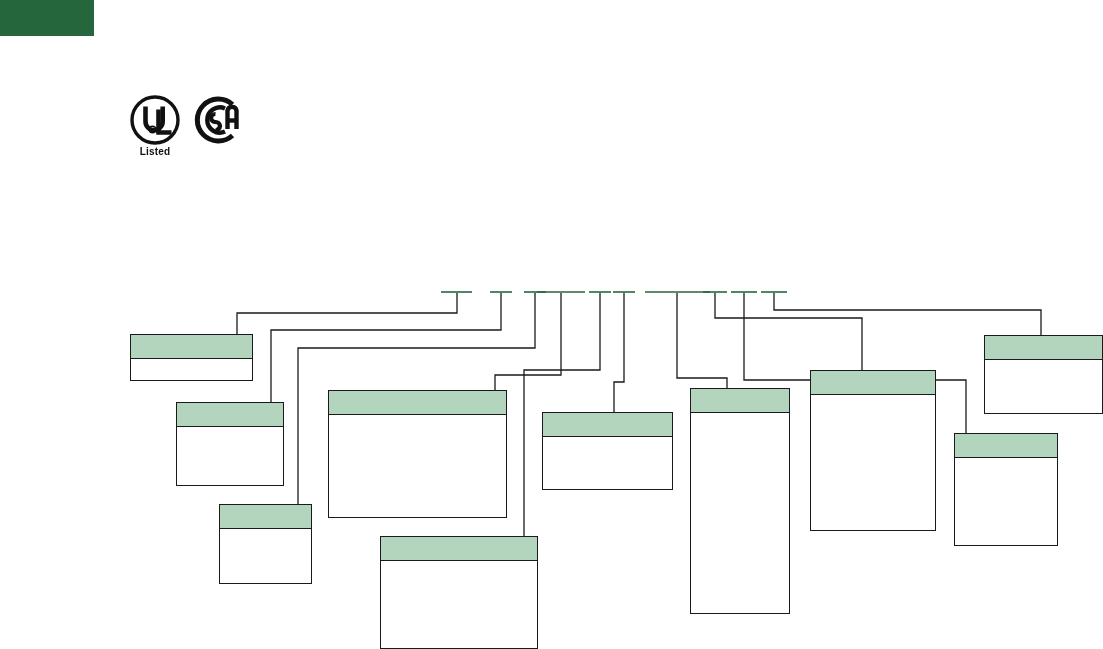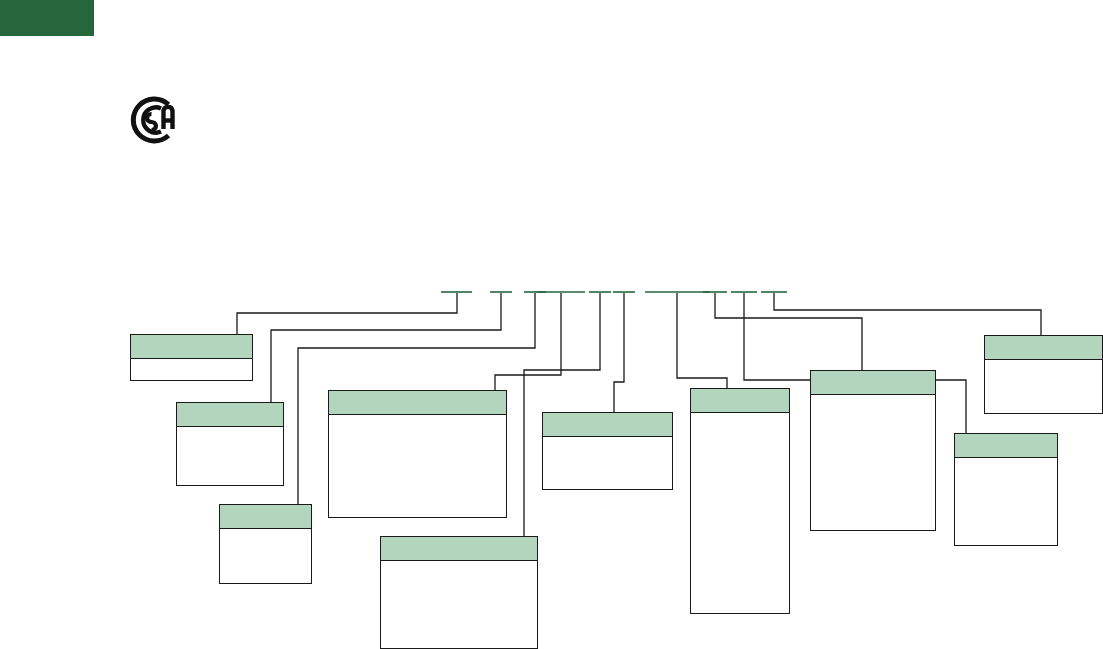--- a/index.html
+++ b/index.html
@@ -96,20 +96,30 @@
 </style>
 </head>
 <body>
 
 <div class="page">
 
   <div class="header-bar"></div>
 
   <div class="certs">
 
+    <div class="cert-mark">
+      <svg width="54" height="52" viewBox="0 0 54 52">
+        <circle cx="27" cy="26" r="23" fill="none" stroke="#111111" stroke-width="3.4"></circle>
+        <path d="M17.5 12.5 L17.5 27.5 A8.6 8.6 0 0 0 34.7 27.5 L34.7 12.5" fill="none" stroke="#111111" stroke-width="4.6" stroke-linecap="butt"></path>
+        <path d="M30.5 15.5 L30.5 38.5 L43.5 38.5" fill="none" stroke="#111111" stroke-width="4.6" stroke-linecap="butt"></path>
+        <circle cx="24.5" cy="35.5" r="3.2" fill="none" stroke="#111111" stroke-width="1.5"></circle>
+        <text x="24.5" y="38" font-family="Liberation Sans, sans-serif" font-size="4.4" fill="#111111" text-anchor="middle">R</text>
+      </svg>
+      <span class="cert-caption">Listed</span>
+    </div>
 
     <div class="cert-mark">
       <svg width="52" height="52" viewBox="0 0 52 52">
         <path d="M40.5 10.5 A21 21 0 1 0 40.5 41.5" fill="none" stroke="#111111" stroke-width="5"></path>
         <path d="M33 14.5 A12.6 12.6 0 1 0 33 37.5" fill="none" stroke="#111111" stroke-width="4.4"></path>
         <path d="M35.5 35 L35.5 16.5 A4.6 4.6 0 0 1 44.5 16.5 L44.5 35" fill="none" stroke="#111111" stroke-width="4.4"></path>
         <path d="M35.5 26.5 L44.5 26.5" stroke="#111111" stroke-width="4.4"></path>
         <path d="M23.5 20 A4.3 4.3 0 0 0 19 24 A4.3 4.3 0 0 0 23.6 28 A4.3 4.3 0 0 1 28 32 A4.3 4.3 0 0 1 23.5 36" fill="none" stroke="#111111" stroke-width="4.2"></path>
       </svg>
       <span class="cert-caption"></span>

